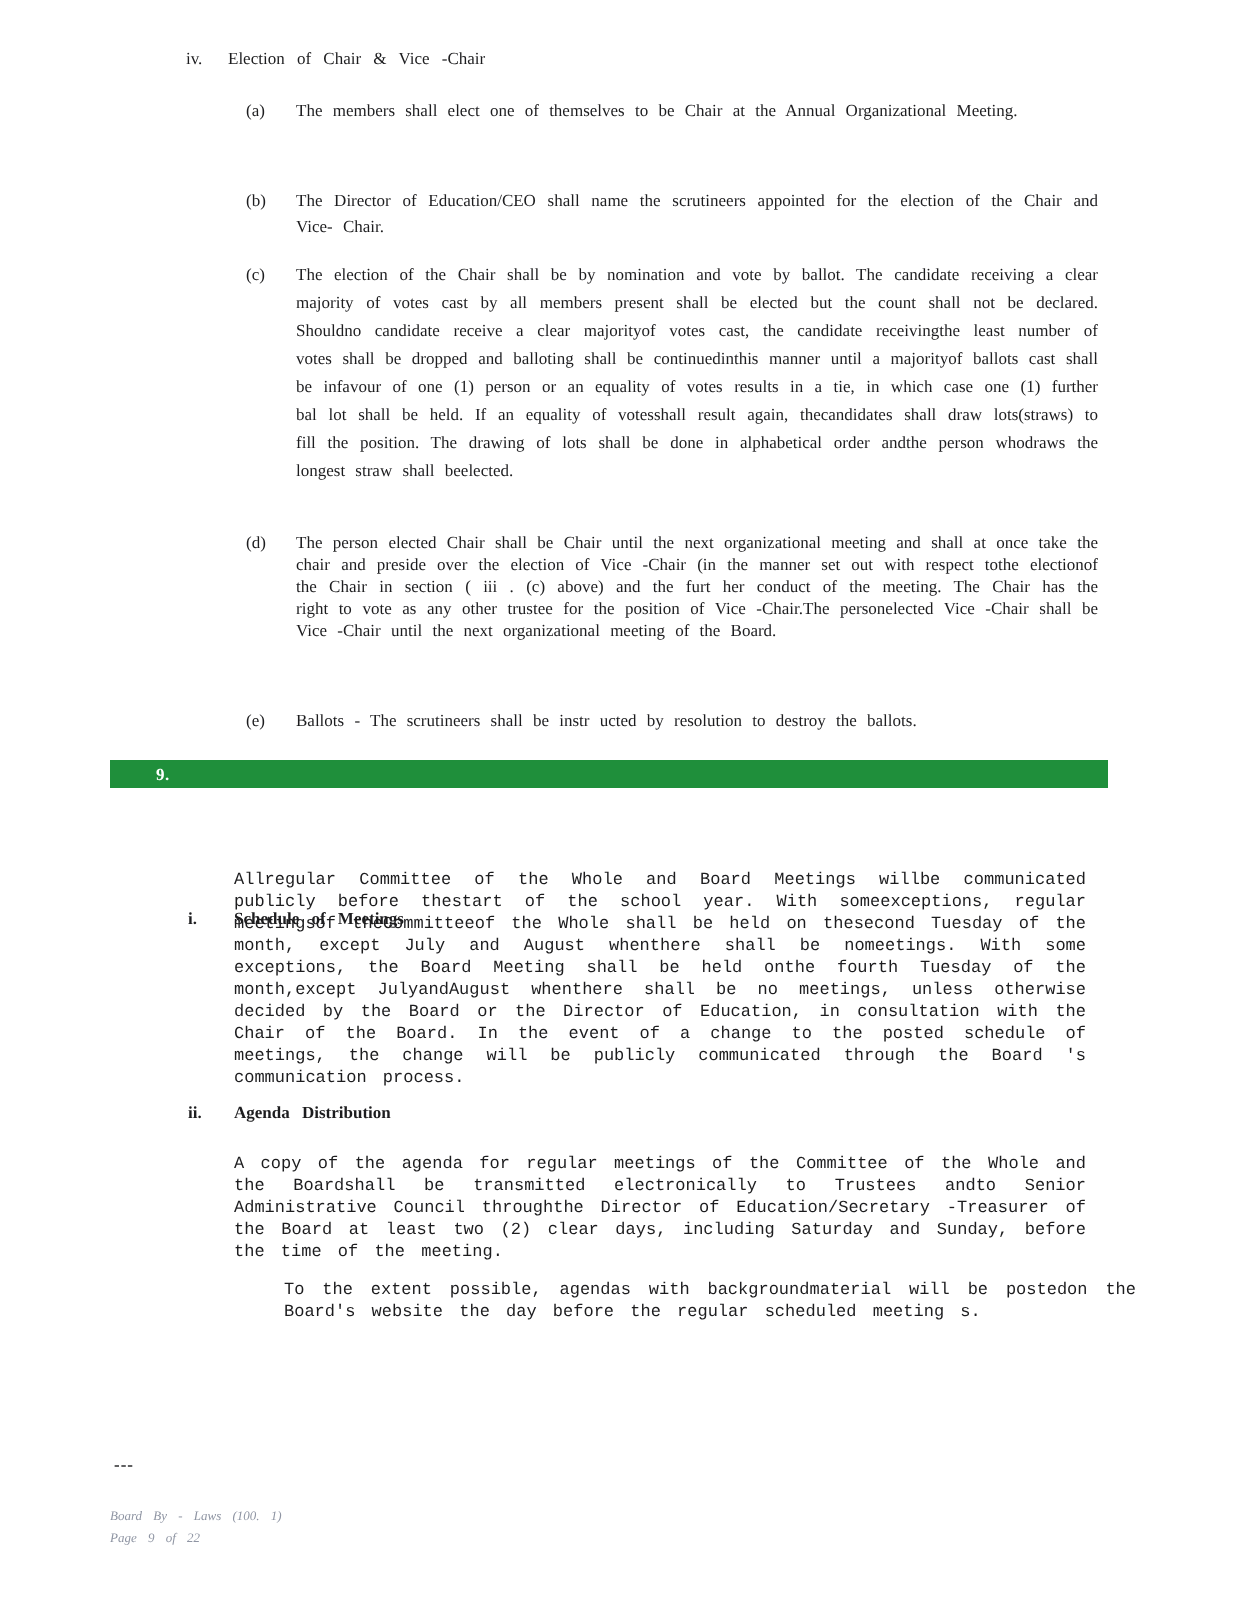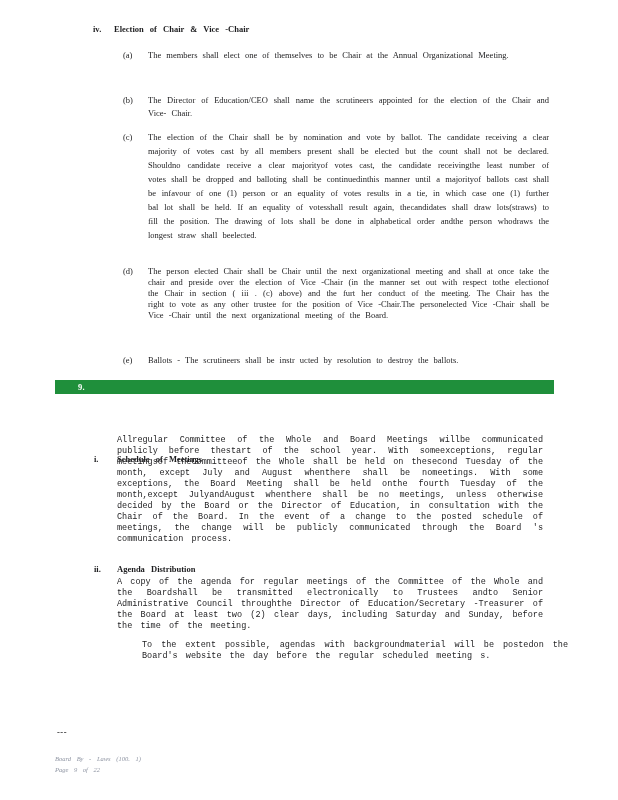--- a/index.html
+++ b/index.html
@@ -7,21 +7,21 @@
     position:relative;
     width:618px;height:800px;
     background:#ffffff;
     font-family:"Liberation Serif","DejaVu Serif",serif;
     font-size:8.5px;
     color:#1d1d1f;
     overflow:hidden;
   }
   .abs{position:absolute;}
   
-  .sec-heading{top:24px;left:93px;font-weight:bold;word-spacing:4px;}
+  .sec-heading{top:24px;left:93px;font-weight:normal;word-spacing:4px;}
   .sec-heading .num{display:inline-block;width:21px;word-spacing:0;}
   
   .item{left:123px;width:426px;}
   .item .letter{position:absolute;left:0;top:0;}
   .item .itext{margin-left:25px;text-align:justify;word-spacing:3px;}
   .lh13{line-height:13px;}
   .lh14{line-height:14px;}
   .lh11{line-height:11px;}
   #item-a{top:49px;}
   #item-b{top:94px;}
@@ -35,21 +35,21 @@
     color:#ffffff;font-weight:bold;font-size:8.5px;
     display:flex;align-items:center;
     letter-spacing:0.2px;
   }
   .green-bar .num{margin-left:23px;width:20px;}
   .green-bar .bar-title{word-spacing:9px;}
   
   .sub-heading{left:94px;font-weight:bold;word-spacing:4px;}
   .sub-heading .num{display:inline-block;width:23px;word-spacing:0;}
   #sub1-heading{top:408px;margin-top:46px;}
-  #sub2-heading{top:564px;}
+  #sub2-heading{top:551px;}
   .para{left:117px;width:426px;text-align:justify;word-spacing:3px;line-height:11px;font-family:Liberation Mono, monospace;}
   #para-schedule{top:435px;}
   #para-agenda1{top:577px;}
   #para-agenda2{top:640px;margin-left:25px;}
   #para-agenda3{top:674px;}
   
   .dashes{top:727px;left:57px;font-weight:bold;letter-spacing:0.5px;}
   .footer{
     top:753px;left:55px;
     font-style:italic;font-size:6.5px;line-height:11px;

